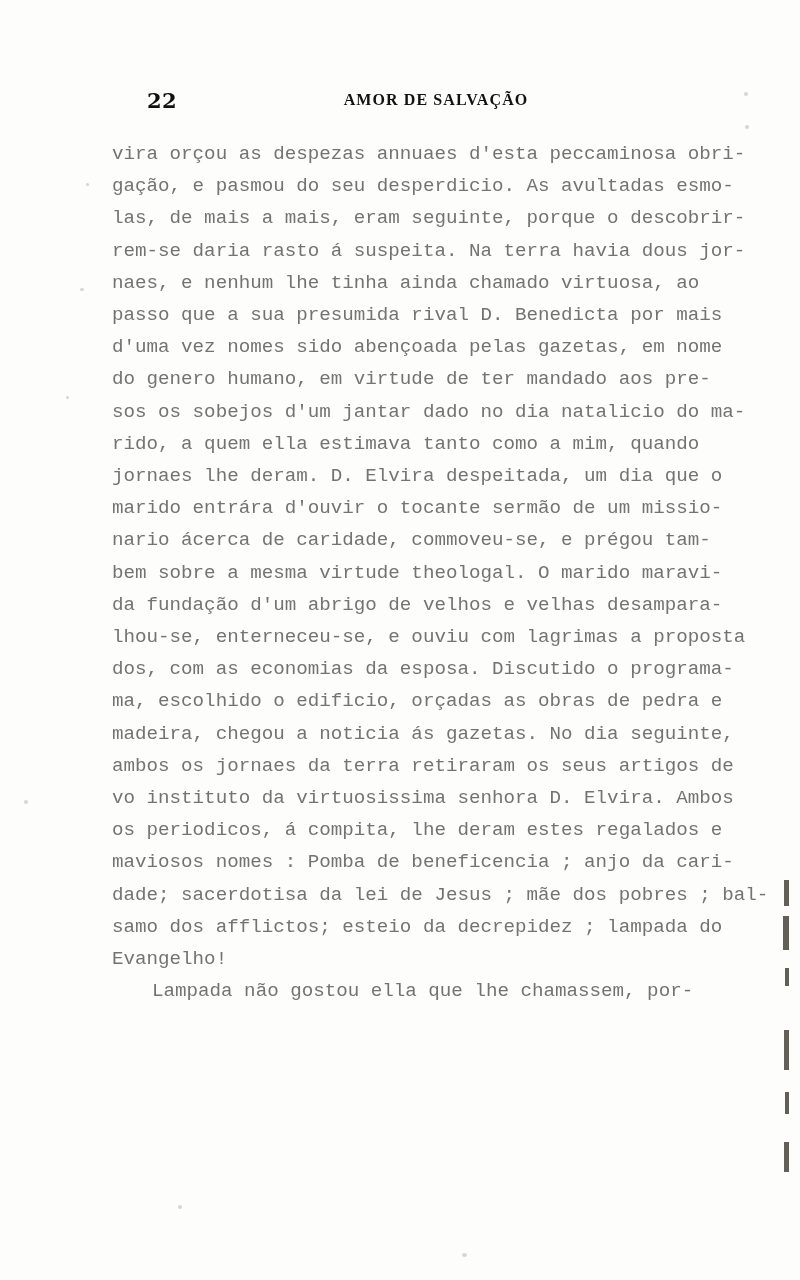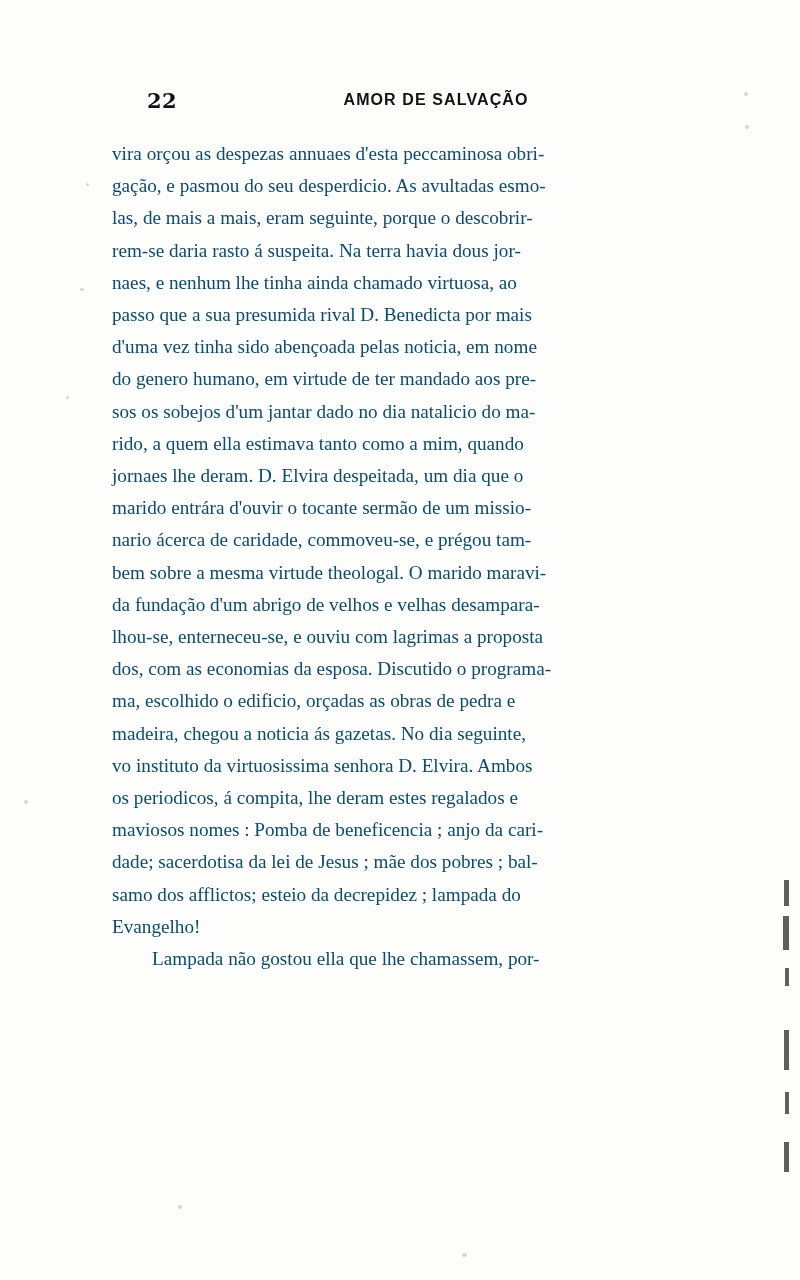--- a/index.html
+++ b/index.html
@@ -44,39 +44,39 @@
     font-size: 21px;
     letter-spacing: 0.5px;
     color: #101010;
   }
   .running-head {
     position: absolute;
     left: 0;
     top: 3px;
     width: 578px;
     text-align: center;
-    font-family: Liberation Sans, sans-serif;
+    font-family: Liberation Serif, serif;
     font-weight: 700;
     font-size: 16px;
     letter-spacing: 1.1px;
     color: #121212;
   }
   .body-text {
     position: absolute;
     top: 138px;
     left: 112px;
     width: 580px;
   }
   .line {
     display: block;
-    font-family: Liberation Serif, serif;
+    font-family: Liberation Mono, monospace;
     font-size: 19.2px;
     line-height: 32.2px;
     white-space: nowrap;
-    color: #0c4a6e;
+    color: #737373;
     text-rendering: optimizeLegibility;
   }
   .line.indent {
     padding-left: 40px;
   }
   .edge-marks {
     position: absolute;
     right: 8px;
     top: 880px;
     width: 10px;
@@ -108,33 +108,34 @@
     <div class="running-head">AMOR DE SALVAÇÃO</div>
   </div>
 
   <div class="body-text">
     <span class="line">vira orçou as despezas annuaes d'esta peccaminosa obri-</span>
     <span class="line">gação, e pasmou do seu desperdicio. As avultadas esmo-</span>
     <span class="line">las, de mais a mais, eram seguinte, porque o descobrir-</span>
     <span class="line">rem-se daria rasto á suspeita. Na terra havia dous jor-</span>
     <span class="line">naes, e nenhum lhe tinha ainda chamado virtuosa, ao</span>
     <span class="line">passo que a sua presumida rival D. Benedicta por mais</span>
-    <span class="line">d'uma vez tinha sido abençoada pelas noticia, em nome</span>
+    <span class="line">d'uma vez nomes sido abençoada pelas gazetas, em nome</span>
     <span class="line">do genero humano, em virtude de ter mandado aos pre-</span>
     <span class="line">sos os sobejos d'um jantar dado no dia natalicio do ma-</span>
     <span class="line">rido, a quem ella estimava tanto como a mim, quando</span>
     <span class="line">jornaes lhe deram. D. Elvira despeitada, um dia que o</span>
     <span class="line">marido entrára d'ouvir o tocante sermão de um missio-</span>
     <span class="line">nario ácerca de caridade, commoveu-se, e prégou tam-</span>
     <span class="line">bem sobre a mesma virtude theologal. O marido maravi-</span>
     <span class="line">da fundação d'um abrigo de velhos e velhas desampara-</span>
     <span class="line">lhou-se, enterneceu-se, e ouviu com lagrimas a proposta</span>
     <span class="line">dos, com as economias da esposa. Discutido o programa-</span>
     <span class="line">ma, escolhido o edificio, orçadas as obras de pedra e</span>
     <span class="line">madeira, chegou a noticia ás gazetas. No dia seguinte,</span>
+    <span class="line">ambos os jornaes da terra retiraram os seus artigos de</span>
     <span class="line">vo instituto da virtuosissima senhora D. Elvira. Ambos</span>
     <span class="line">os periodicos, á compita, lhe deram estes regalados e</span>
     <span class="line">maviosos nomes : Pomba de beneficencia ; anjo da cari-</span>
     <span class="line">dade; sacerdotisa da lei de Jesus ; mãe dos pobres ; bal-</span>
     <span class="line">samo dos afflictos; esteio da decrepidez ; lampada do</span>
     <span class="line">Evangelho!</span>
     <span class="line indent">Lampada não gostou ella que lhe chamassem, por-</span>
   </div>
 
   <div class="edge-marks">

